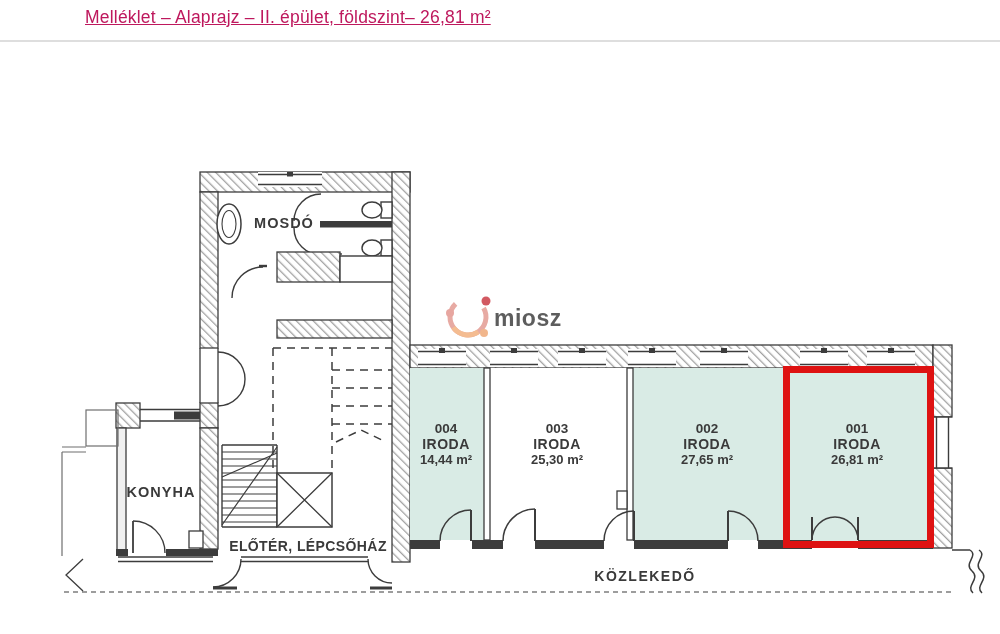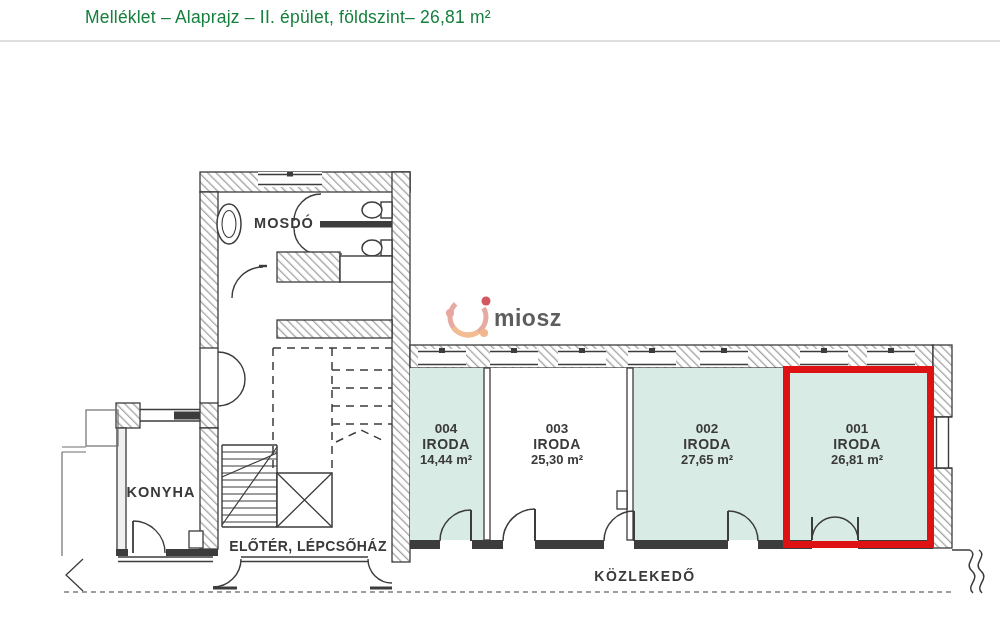--- a/index.html
+++ b/index.html
@@ -1,17 +1,17 @@
 <!DOCTYPE html>
 <html><head>
 <meta charset="utf-8">
 <style>
   html,body{margin:0;padding:0;background:#fff;width:1000px;height:634px;overflow:hidden;}
   #stage{position:relative;width:1000px;height:634px;background:#fff;font-family:"Liberation Sans",sans-serif;}
-  #title{position:absolute;left:85px;top:7px;font-size:17.5px;color:#15803d;letter-spacing:.2px;}
+  #title{position:absolute;left:85px;top:7px;font-size:17.5px;color:#be185d;letter-spacing:.2px;text-decoration:underline;}
   #rule{position:absolute;left:0;top:40px;width:1000px;height:2px;background:#dedede;}
   svg{position:absolute;left:0;top:0;}
   text{font-family:"Liberation Sans",sans-serif;font-weight:bold;fill:#3a3a3a;}
   .room-label text{text-anchor:middle;}
   .t-num{font-size:13.5px;}
   .t-type{font-size:14px;letter-spacing:.5px;}
   .t-area{font-size:13px;}
   .big-label{text-anchor:middle;}
   .wall{stroke:#3c3c3c;stroke-width:1.3;}
   .ln{stroke:#3c3c3c;fill:none;}

